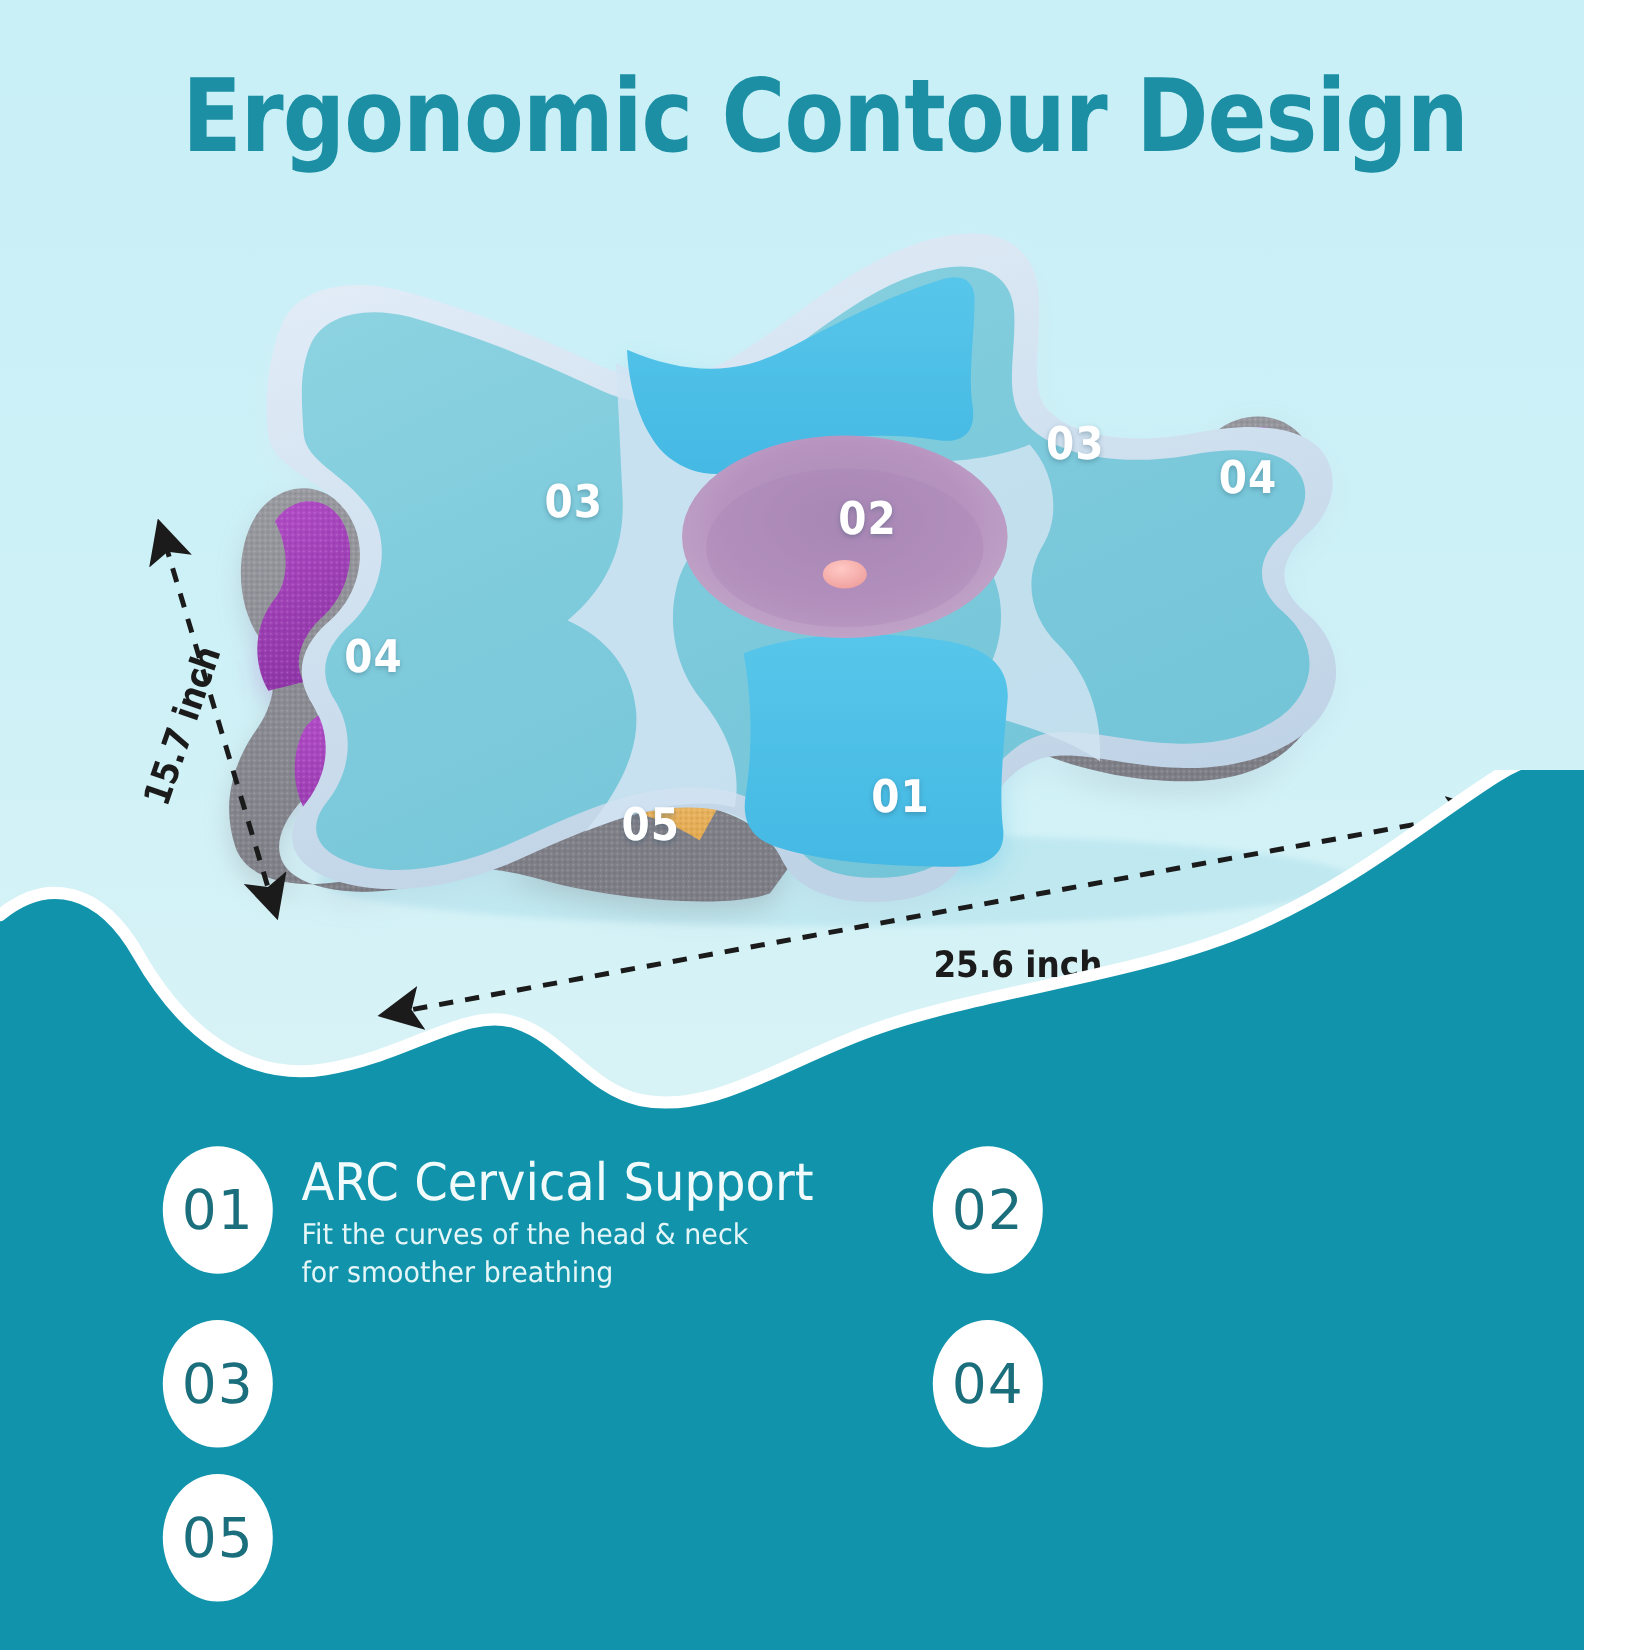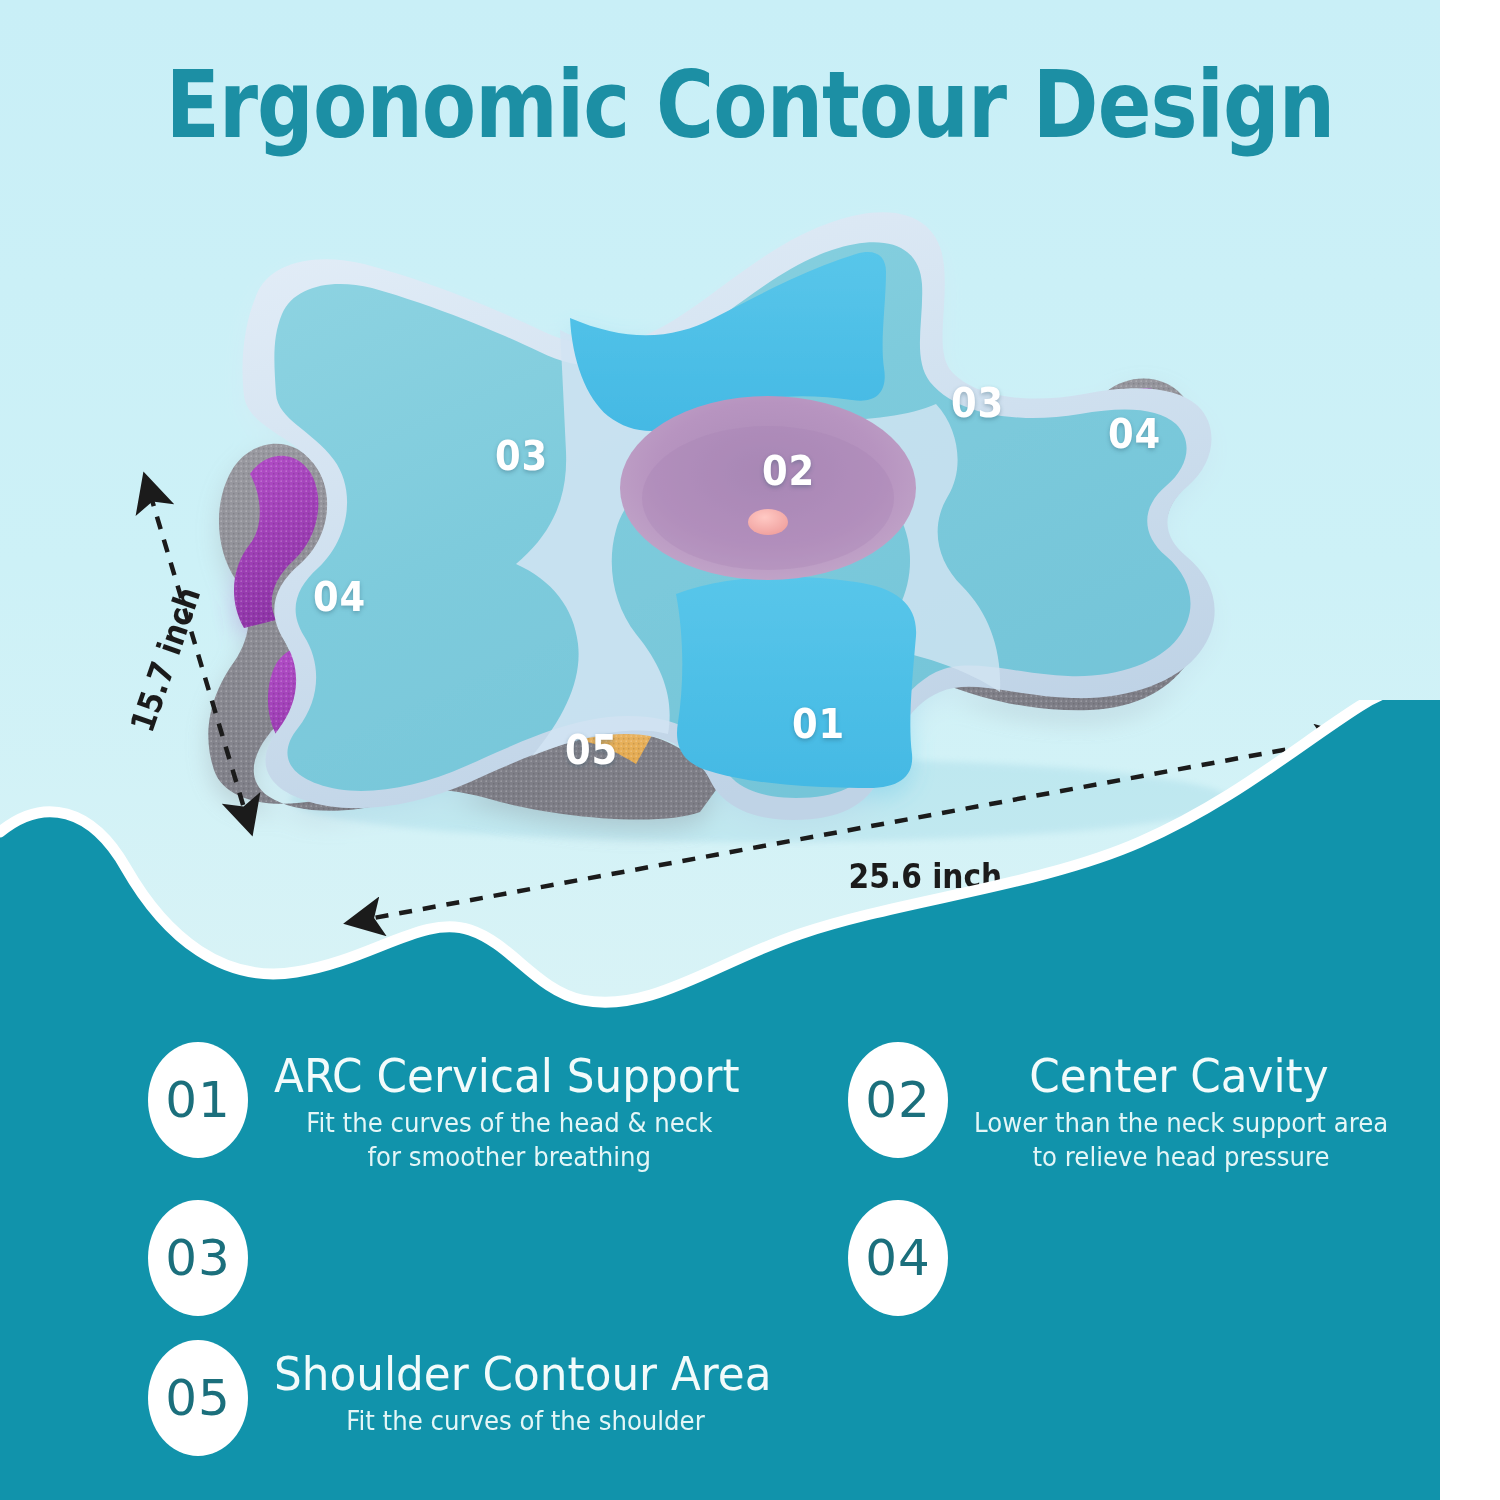--- a/index.html
+++ b/index.html
@@ -92,21 +92,20 @@
     color: #1b6f7c;
     font-family: "DejaVu Sans", sans-serif;
     font-size: 50px;
     font-weight: normal;
     letter-spacing: 1px;
   }
 
   .feature-text {
     margin-left: 26px;
     padding-top: 10px;
-    text-align: center;
   }
   .feature-title {
     color: #f2fbfb;
     font-family: "DejaVu Sans", sans-serif;
     font-size: 47px;
     font-weight: normal;
     line-height: 1.02;
     white-space: nowrap;
     transform: scaleX(0.93);
     transform-origin: left top;
@@ -460,43 +459,30 @@
           <div class="feature-title">ARC Cervical Support</div>
           <div class="feature-desc">
             <span>Fit the curves of the head &amp; neck</span>
             <span>for smoother breathing</span>
           </div>
         </div>
       </div>
 
       <div class="feature-row feature-col-right feature-y1">
         <div class="badge">02</div>
-        <div class="feature-text">
-          <div class="feature-title">Center Cavity</div>
-          <div class="feature-desc">
-            <span>Lower than the neck support area</span>
-            <span>to relieve head pressure</span>
-          </div>
-        </div>
       </div>
 
       <div class="feature-row feature-col-left feature-y2">
         <div class="badge">03</div>
       </div>
 
       <div class="feature-row feature-col-right feature-y2">
         <div class="badge">04</div>
       </div>
 
       <div class="feature-row feature-col-left feature-y3">
         <div class="badge">05</div>
-        <div class="feature-text">
-          <div class="feature-title">Shoulder Contour Area</div>
-          <div class="feature-desc">
-            <span>Fit the curves of the shoulder</span>
-          </div>
-        </div>
       </div>
 
     </div>
   </div>
 
 </div>
 
 </body></html>

